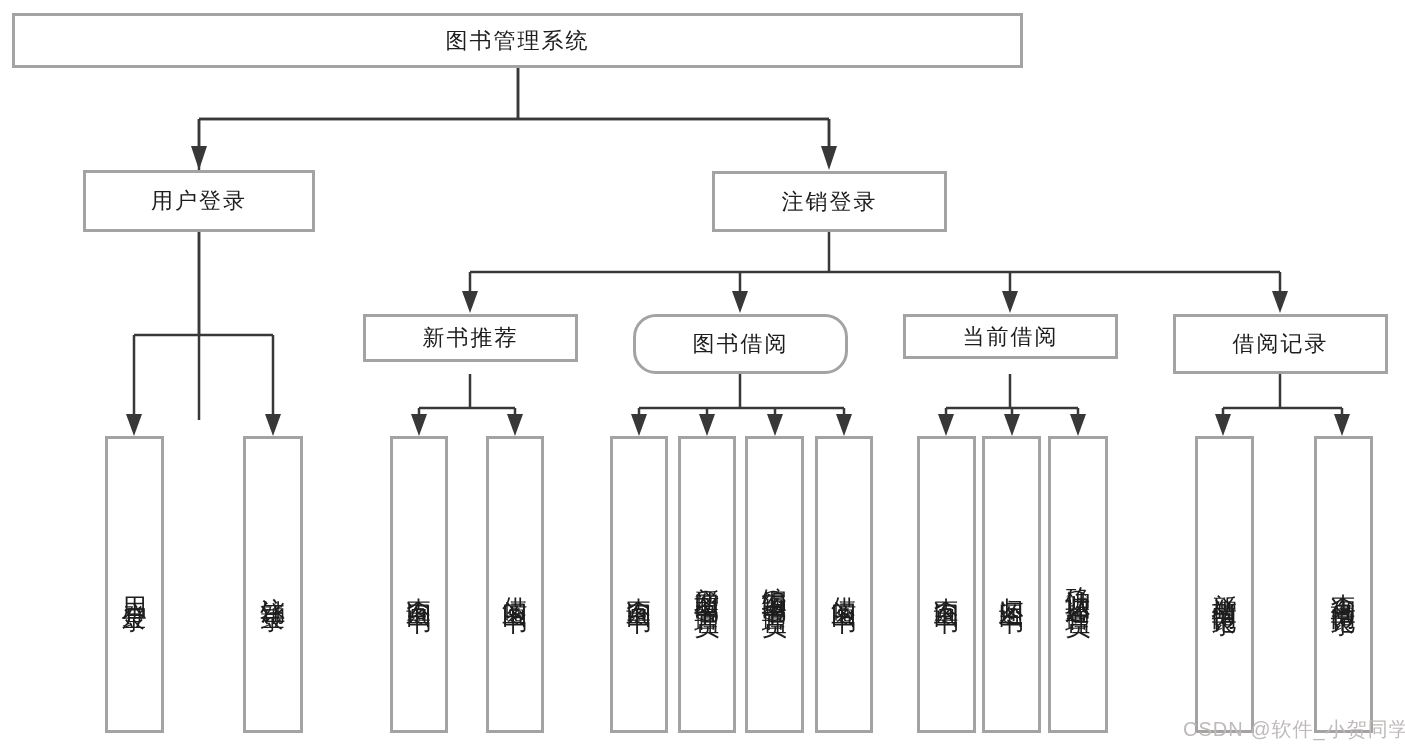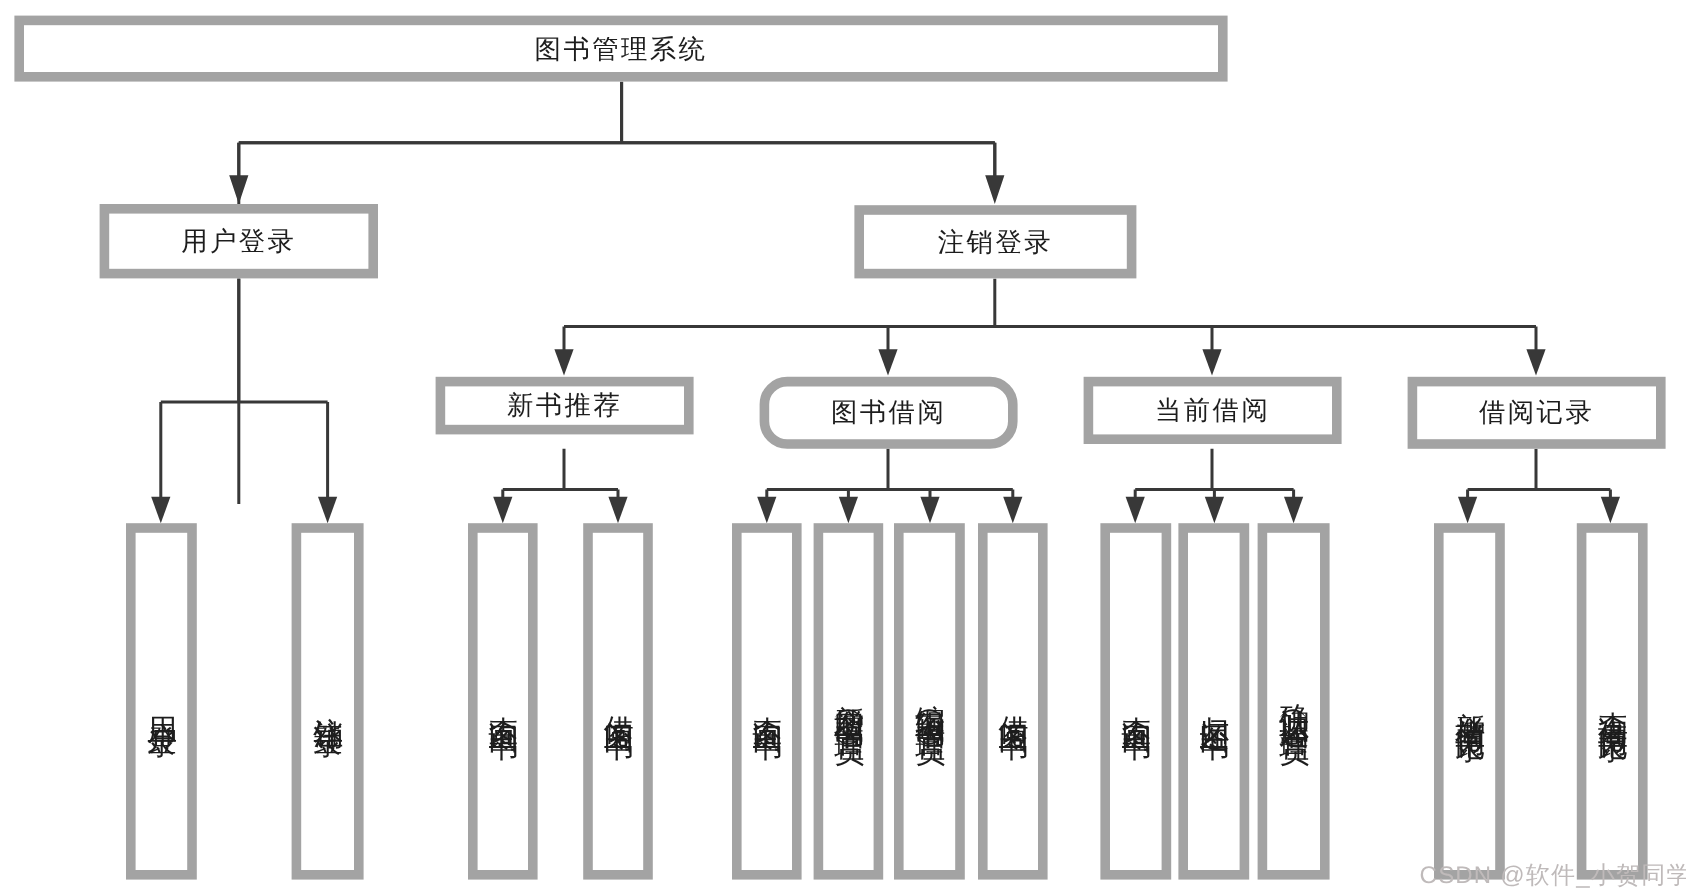--- a/index.html
+++ b/index.html
@@ -8,21 +8,21 @@
     background: #ffffff;
     font-family: "Liberation Sans", "DejaVu Sans", sans-serif;
     overflow: hidden;
   }
   .canvas { position: relative; width: 1405px; height: 747px; background: #ffffff; }
   svg.connectors { position: absolute; left: 0; top: 0; z-index: 1; }
 
   .box {
     position: absolute;
     box-sizing: border-box;
-    border: 8px solid #a3a3a3;
+    border: 3px solid #a3a3a3;
     background: #ffffff;
     display: flex;
     align-items: center;
     justify-content: center;
     z-index: 2;
     color: #1d1d1d;
   }
   .hbox { font-size: 22px; letter-spacing: 2px; }
   .vbox span {
     writing-mode: vertical-rl;
@@ -31,21 +31,21 @@
     line-height: 1.05;
     color: #1d1d1d;
   }
 
   
   .n-root        { left: 12px;   top: 13px;  width: 1011px; height: 55px; }
   .n-user-login  { left: 83px;   top: 170px; width: 232px;  height: 62px; }
   .n-book-mgmt   { left: 712px;  top: 171px; width: 235px;  height: 61px; }
   .n-l3-0 { left: 363px;  top: 314px; width: 215px; height: 48px; }
   .n-l3-1 { left: 633px;  top: 314px; width: 215px; height: 60px; border-radius: 23px; }
-  .n-l3-2 { left: 903px;  top: 314px; width: 215px; height: 56px; }
+  .n-l3-2 { left: 903px;  top: 314px; width: 215px; height: 45px; }
   .n-l3-3 { left: 1173px; top: 314px; width: 215px; height: 60px; text-align: center; }
 
   .leaf { top: 436px; height: 297px; }
   .lf-0  { left: 105px;  width: 59px; }
   .lf-1  { left: 243px;  width: 60px; }
   .lf-2  { left: 390px;  width: 58px; }
   .lf-3  { left: 486px;  width: 58px; }
   .lf-4  { left: 610px;  width: 58px; }
   .lf-5  { left: 678px;  width: 58px; }
   .lf-6  { left: 745px;  width: 59px; }

